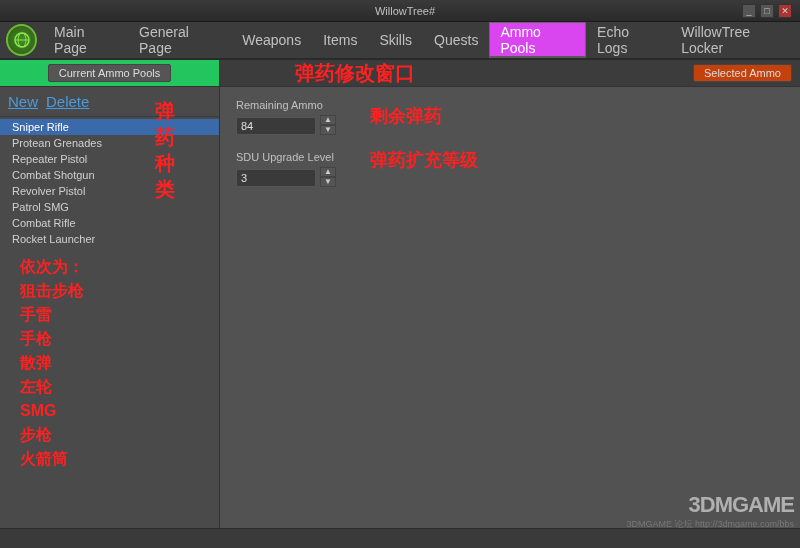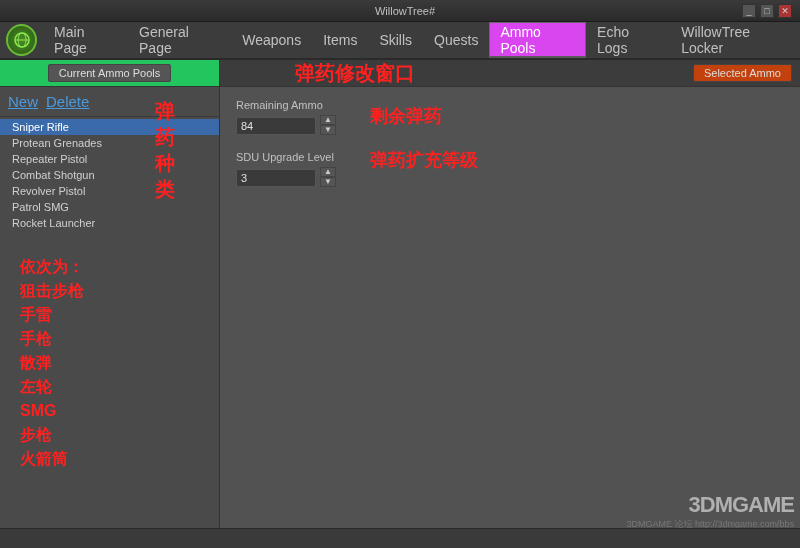--- a/index.html
+++ b/index.html
@@ -345,20 +345,21 @@
       <span class="action-link">New</span>
       <span class="action-link">Delete</span>
     </div>
     <div class="list-items">
       <div class="list-item selected">Sniper Rifle</div>
       <div class="list-item">Protean Grenades</div>
       <div class="list-item">Repeater Pistol</div>
       <div class="list-item">Combat Shotgun</div>
       <div class="list-item">Revolver Pistol</div>
       <div class="list-item">Patrol SMG</div>
+      <div class="list-item">Combat Rifle</div>
       <div class="list-item">Rocket Launcher</div>
     </div>
   </div>
 
   <div class="right-panel">
     <div class="right-panel-header">
       <button class="selected-ammo-btn">Selected Ammo</button>
     </div>
     <div class="form-section">
 

